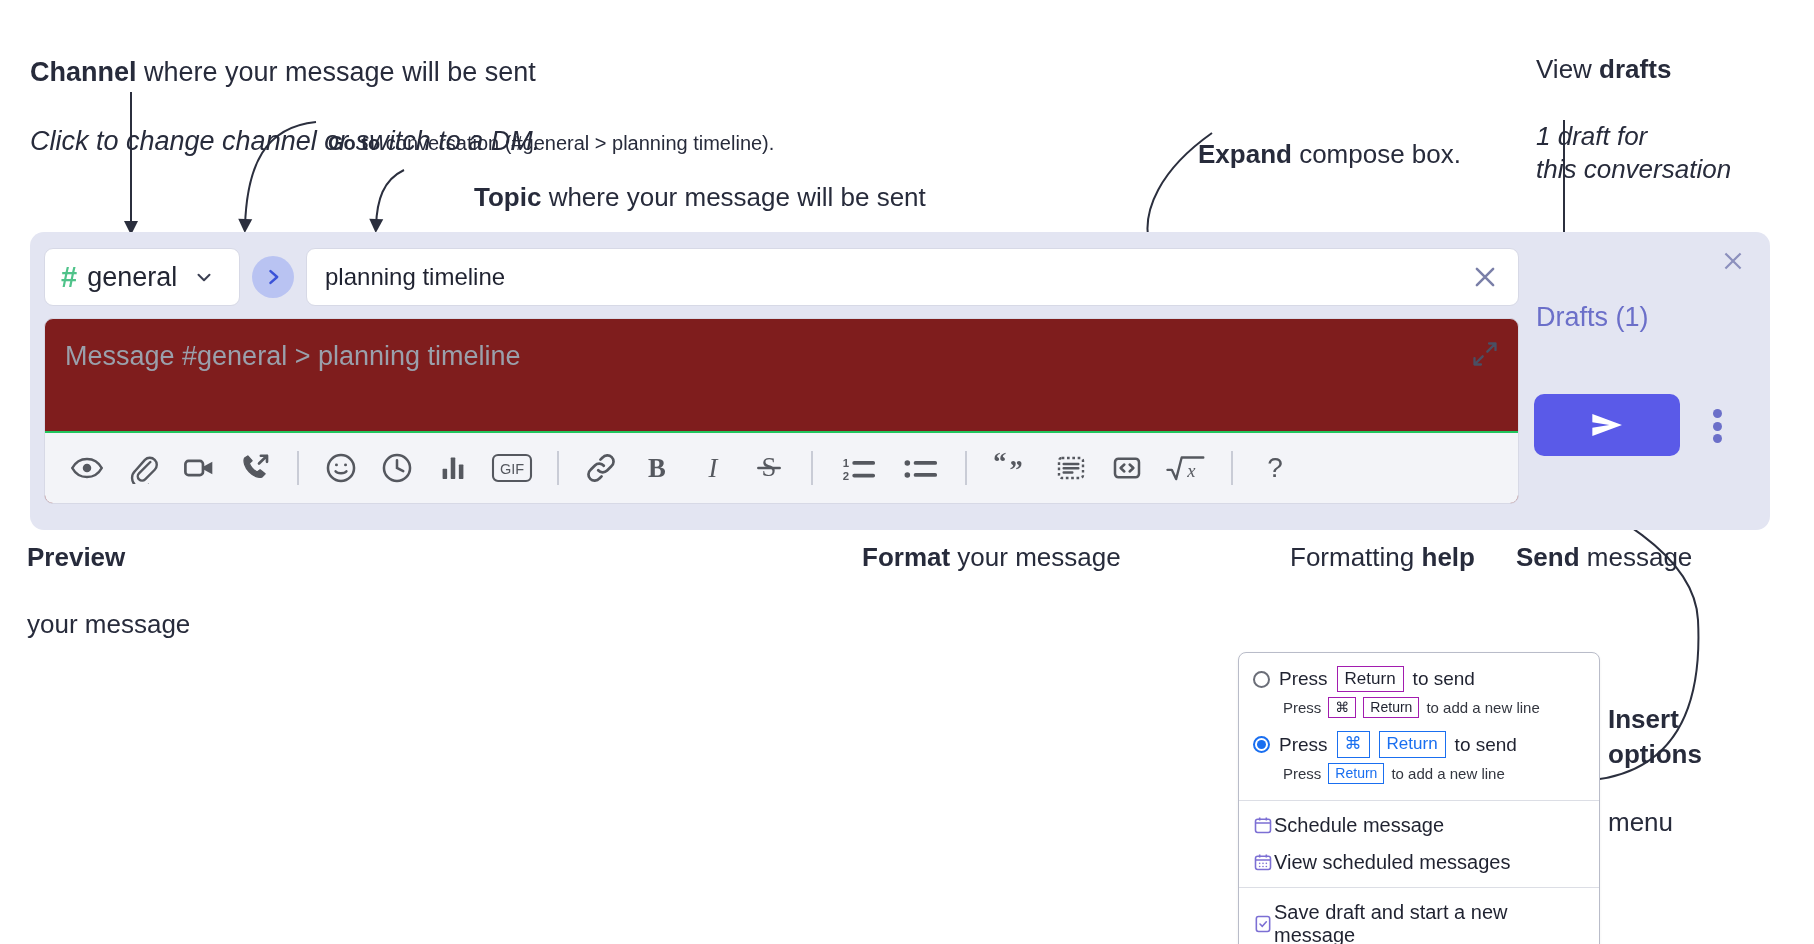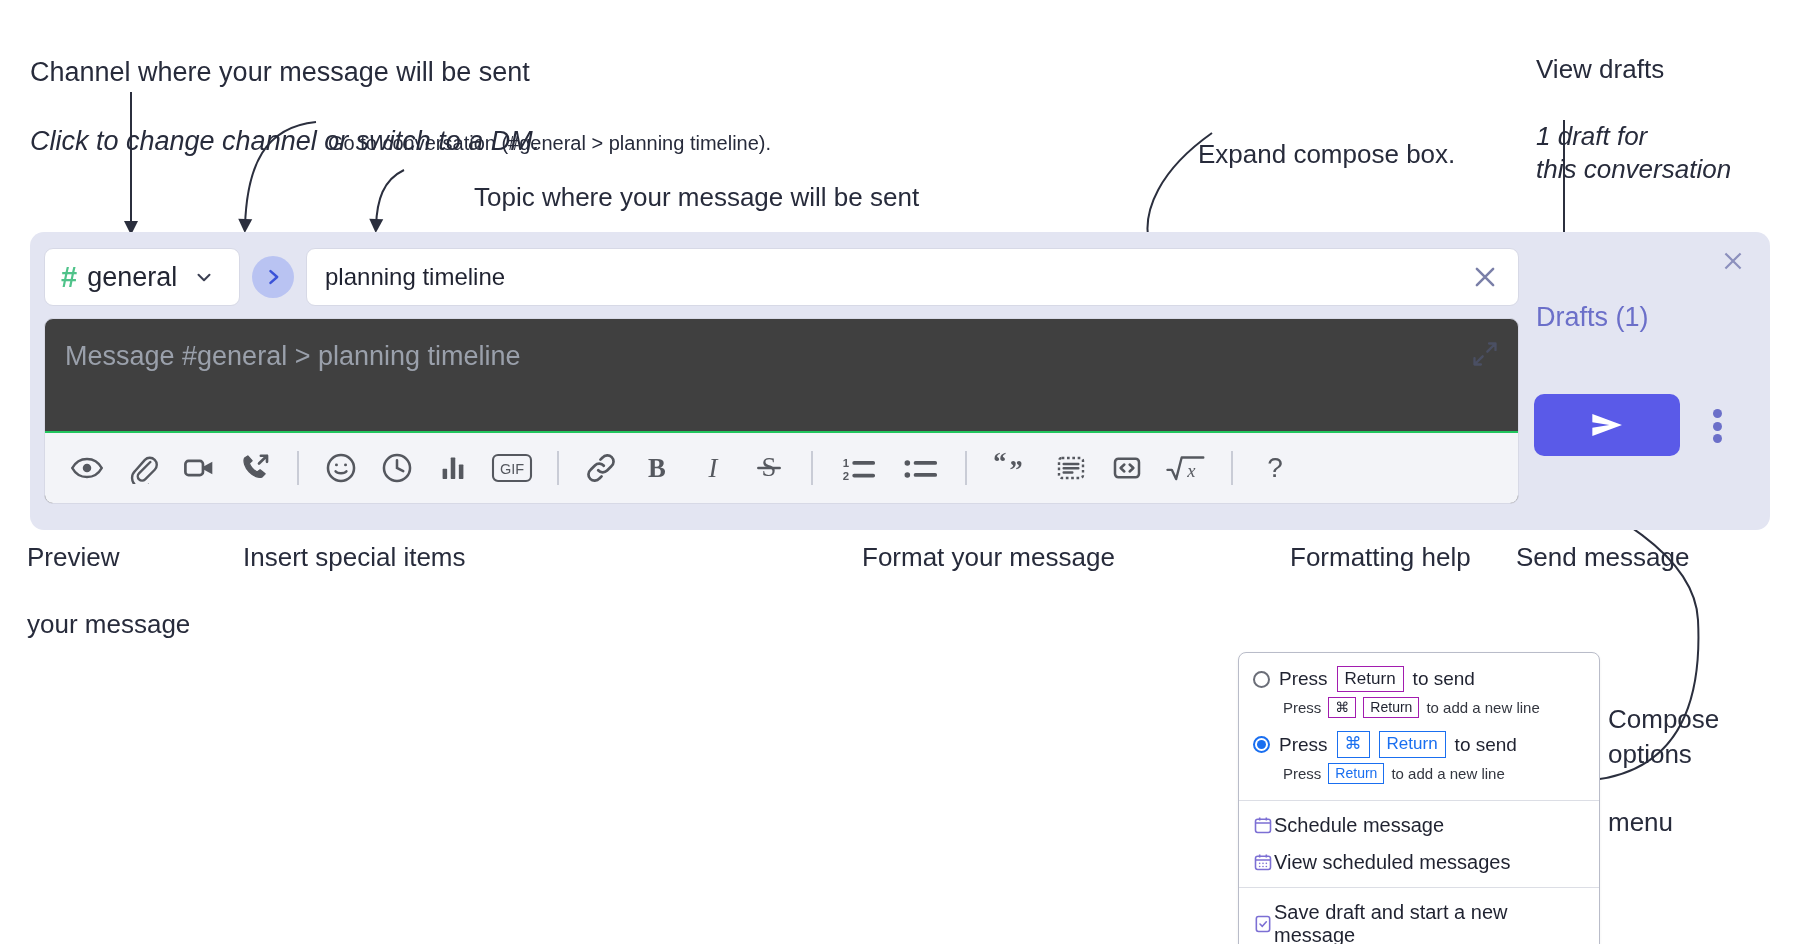--- a/index.html
+++ b/index.html
@@ -11,21 +11,21 @@
     width: 1814px; height: 944px;
     position: relative;
     font-family: "Liberation Sans", sans-serif;
     color: #20232e;
     overflow: hidden;
   }
   .stage { position: absolute; inset: 0; }
 
   
   .anno { position: absolute; color: #272b3b; line-height: 1.28; white-space: pre-line; }
-  .anno b { font-weight: 400; }
+  .anno b { font-weight: 700; }
   .anno i { font-style: italic; }
   .a-chan   { left: 30px;  top: 20px;  font-size: 27px; }
   .a-goto   { left: 328px; top: 105px; font-size: 20px; }
   .a-topic  { left: 474px; top: 148px; font-size: 26px; }
   .a-expand { left: 1198px;top: 105px; font-size: 26px; }
   .a-drafts { left: 1536px;top: 20px;  font-size: 26px; }
   .a-prev   { left: 27px;  top: 508px; font-size: 26px; }
   .a-insert { left: 243px; top: 508px; font-size: 26px; }
   .a-format { left: 862px; top: 508px; font-size: 26px; }
   .a-help   { left: 1262px;top: 508px; font-size: 26px; margin-left: 28px; }
@@ -74,21 +74,21 @@
     border: 1px solid #d7d9e6; border-radius: 9px;
     display: flex; align-items: center; padding: 0 14px 0 18px;
     position: relative;
   }
   .topic-value { font-size: 24px; color: #1f2230; flex: 1; }
   .topic-clear { color: #7a7fa8; display: flex; cursor: pointer; padding: 4px; }
 
   
   .msg-box {
     margin-top: 10px;
-    background: #404040; border: 1px solid #d7d9e6; border-radius: 9px;
+    background: #7f1d1d; border: 1px solid #d7d9e6; border-radius: 9px;
     height: 186px; position: relative; overflow: hidden;
   }
   .msg-placeholder {
     position: absolute; left: 20px; top: 22px;
     font-size: 27px; color: #9aa0ab;
   }
   .expand-btn {
     position: absolute; right: 16px; top: 18px;
     width: 34px; height: 34px; color: #4a4f63;
     display: flex; align-items: center; justify-content: center; cursor: pointer;
@@ -222,38 +222,35 @@
     <div><span>View </span><b>drafts</b></div>
     <div><i>1 draft for
 this conversation</i></div>
   </div>
 
   <div class="anno a-prev">
     <div><b>Preview</b></div>
     <div><span>your message</span></div>
   </div>
 
-  <div class="anno a-insert">
-    <b>Insert</b><span> special items</span>
-  </div>
 
   <div class="anno a-format">
     <b>Format</b><span> your message</span>
   </div>
 
   <div class="anno a-help">
     <span>Formatting </span><b>help</b>
   </div>
 
   <div class="anno a-send">
     <b>Send</b><span> message</span>
   </div>
 
   <div class="anno a-copts">
-    <div><b>Compose
+    <div><b>Insert
 options</b></div>
     <div><span>menu</span></div>
   </div>
 
   <div class="compose-panel">
 
     <div class="panel-close">
       <svg width="26" height="26" viewBox="0 0 24 24" fill="none" stroke="currentColor" stroke-width="2">
         <path d="M5 5 L19 19 M19 5 L5 19"></path>
       </svg>

